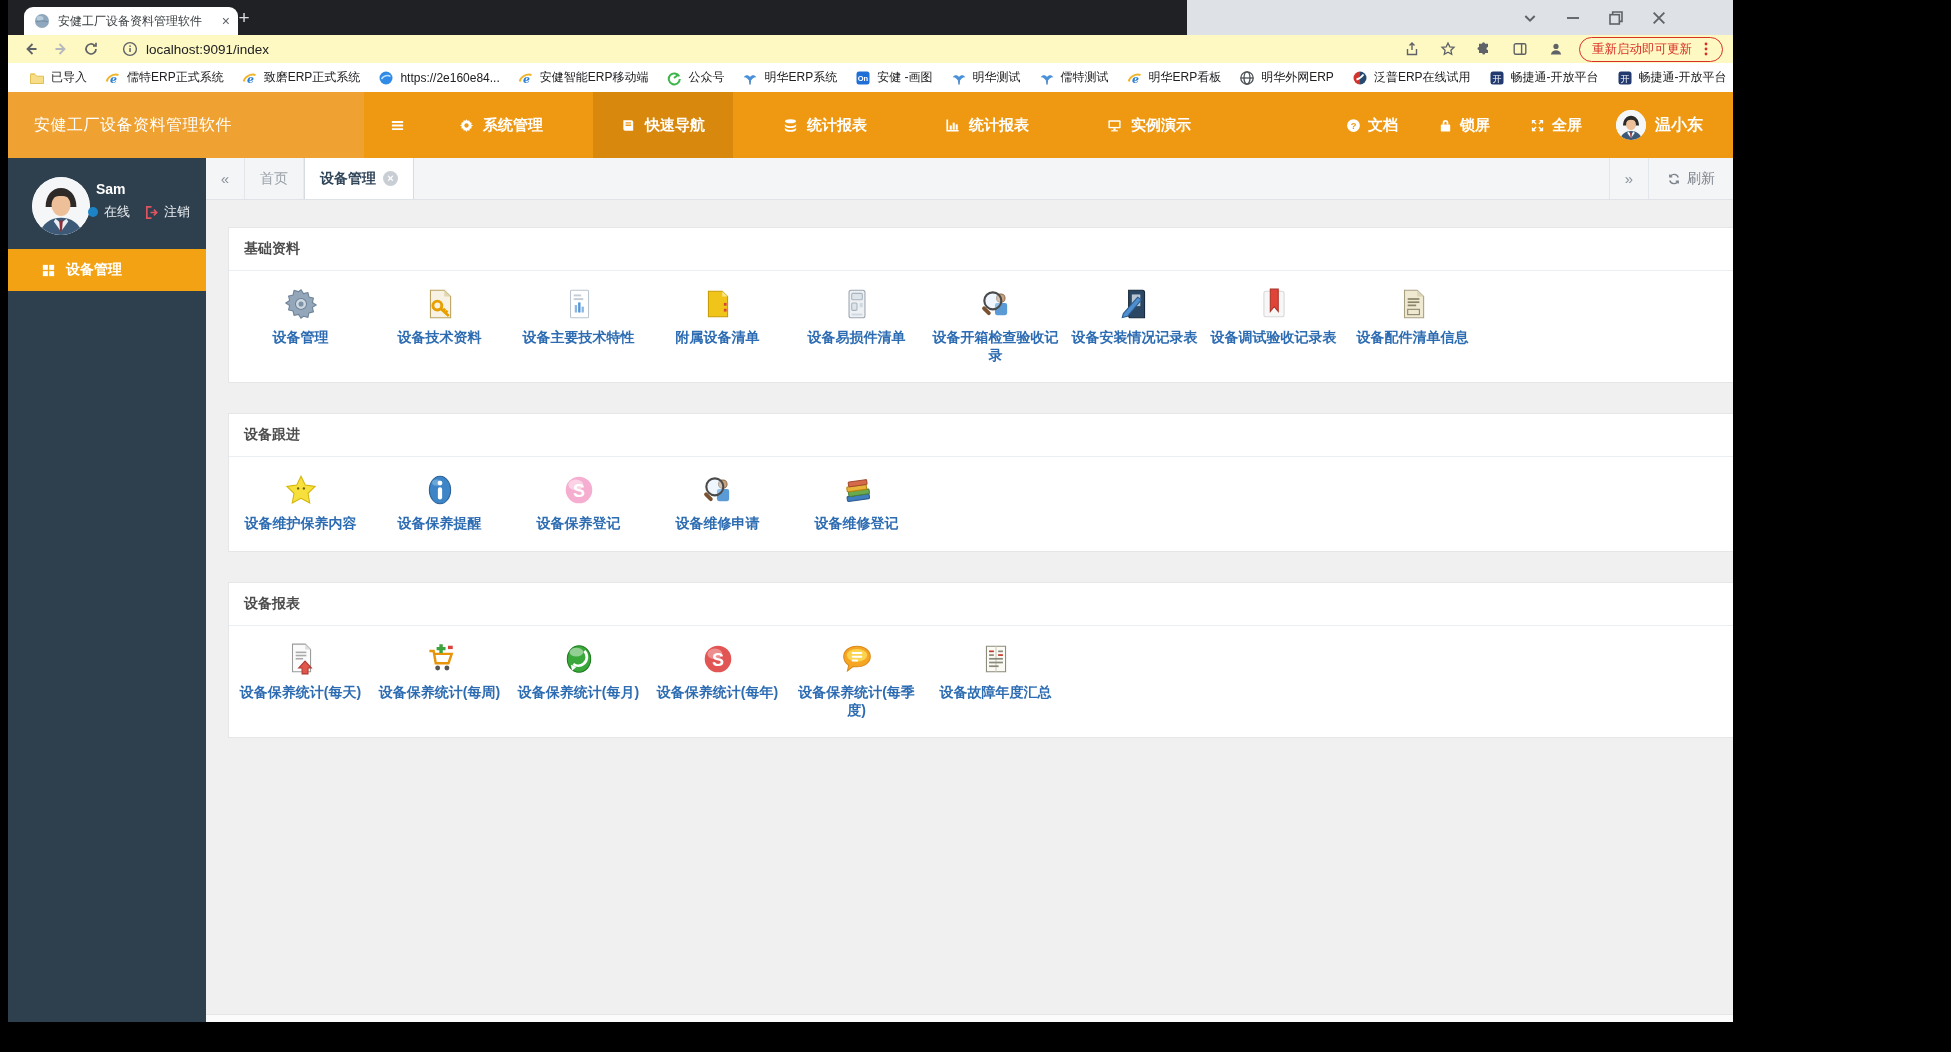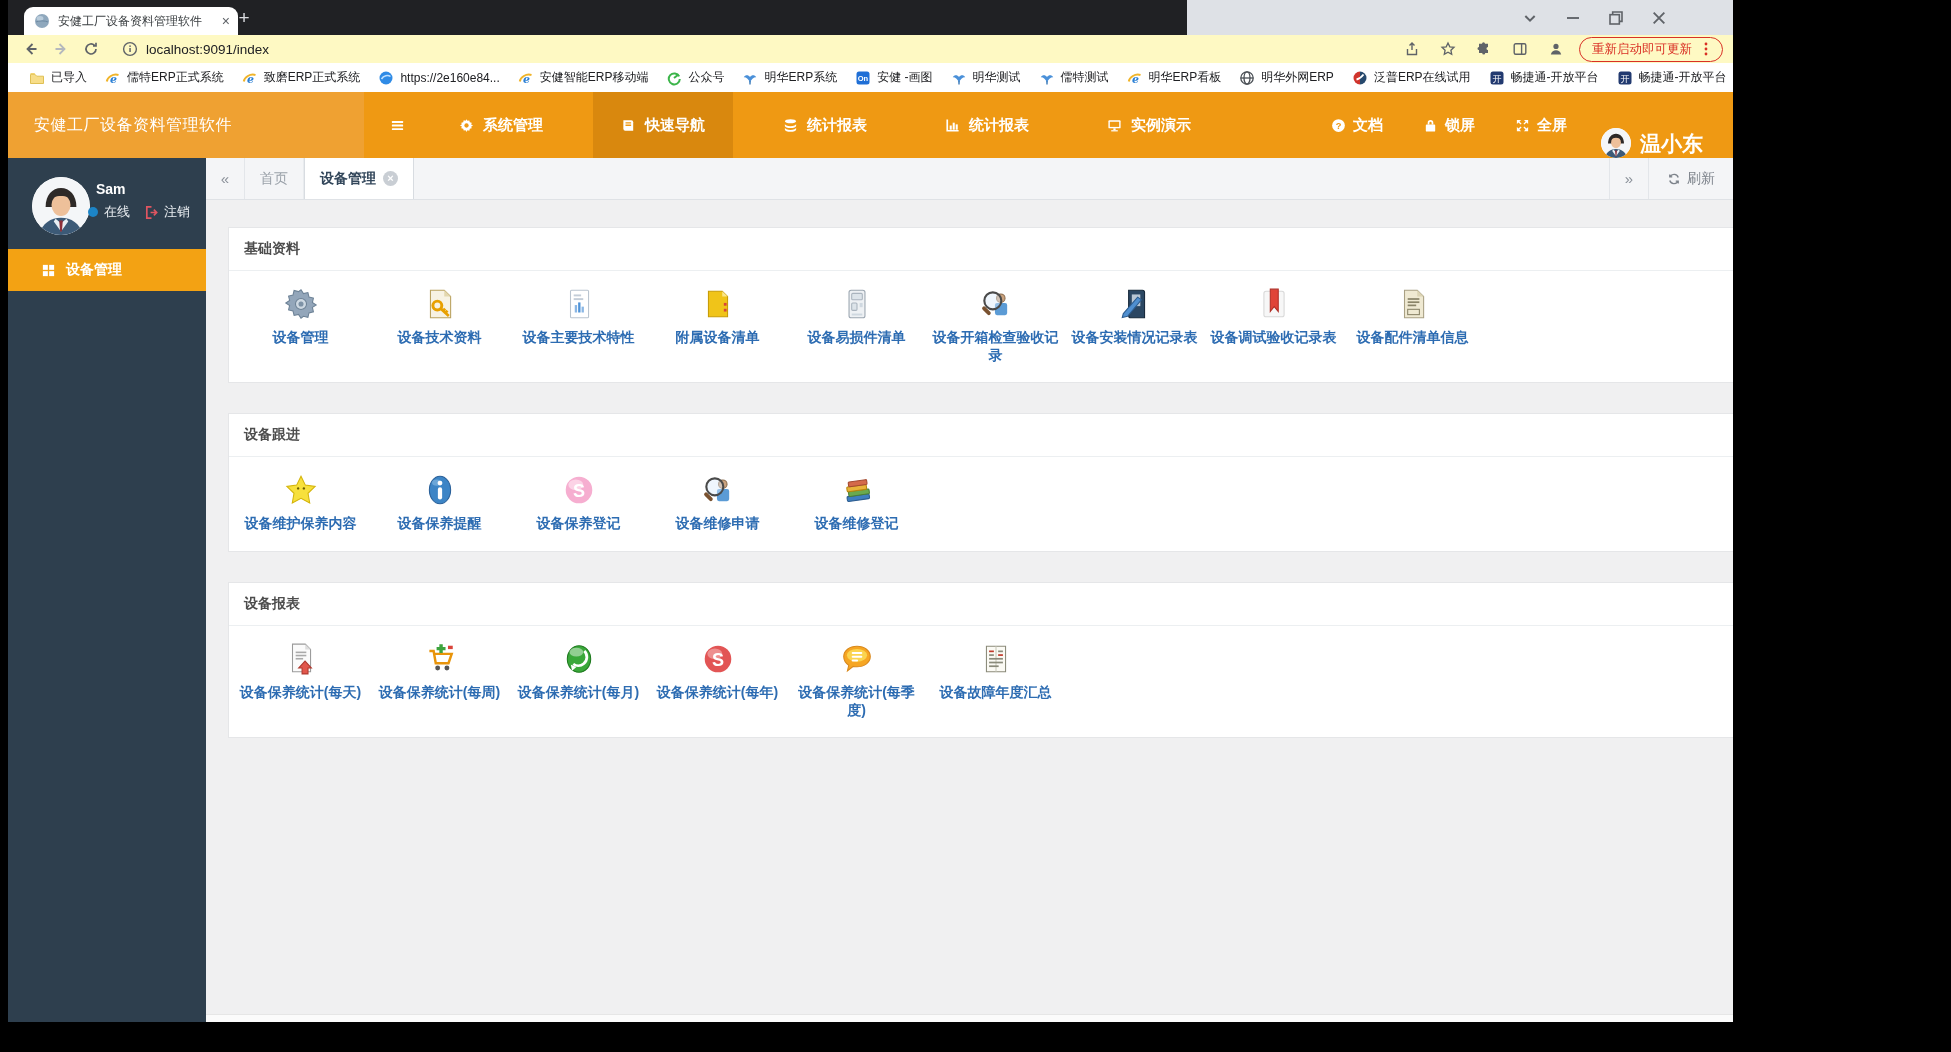--- a/index.html
+++ b/index.html
@@ -40,21 +40,21 @@
   
   #app{position:absolute;left:0;top:92px;right:0;bottom:0;background:#f0f0f1}
   #app-header{height:66px;background:#ef9913;display:flex;align-items:stretch}
   #logo{width:356px;background:#efa132;color:#fff;font-size:16px;display:flex;align-items:center;
         padding-left:26px;box-sizing:border-box;letter-spacing:.5px}
   #menu-toggle{display:flex;align-items:center;padding:0 26px;cursor:pointer}
   .nav-item{display:flex;align-items:center;gap:9px;padding:0 28px;color:#fff;font-size:15px;font-weight:bold;cursor:pointer}
   .nav-item.active{background:#d9880e}
   #header-right{margin-left:auto;display:flex;align-items:stretch}
   .hr-item{display:flex;align-items:center;gap:7px;padding:0 20px;color:#fff;font-size:15px;font-weight:bold;cursor:pointer}
-  #header-user{display:flex;align-items:flex-end;gap:9px;padding:0 30px 0 14px;color:#fff;font-size:21px;font-weight:bold;cursor:pointer}
+  #header-user{display:flex;align-items:center;gap:9px;padding:0 30px 0 14px;color:#fff;font-size:16px;font-weight:bold;cursor:pointer}
   #header-avatar{width:30px;height:30px;border-radius:50%;overflow:hidden;background:#fff}
 
   
   #sidebar{position:absolute;left:0;top:66px;width:198px;bottom:0;background:#2e3f4e}
   #sb-user{position:relative;height:91px}
   #sb-avatar{position:absolute;left:24px;top:19px;width:58px;height:58px;border-radius:50%;overflow:hidden;background:#fff}
   #sb-name{position:absolute;left:88px;top:23px;color:#fff;font-size:14px;font-weight:bold}
   #sb-status{position:absolute;left:80px;top:45px;display:flex;align-items:center;gap:6px;color:#e9edf1;font-size:13px}
   #online-dot{width:10px;height:10px;border-radius:50%;background:#1c84c6}
   #sb-logout{display:flex;align-items:center;gap:5px;margin-left:8px;cursor:pointer;color:#e9edf1}

